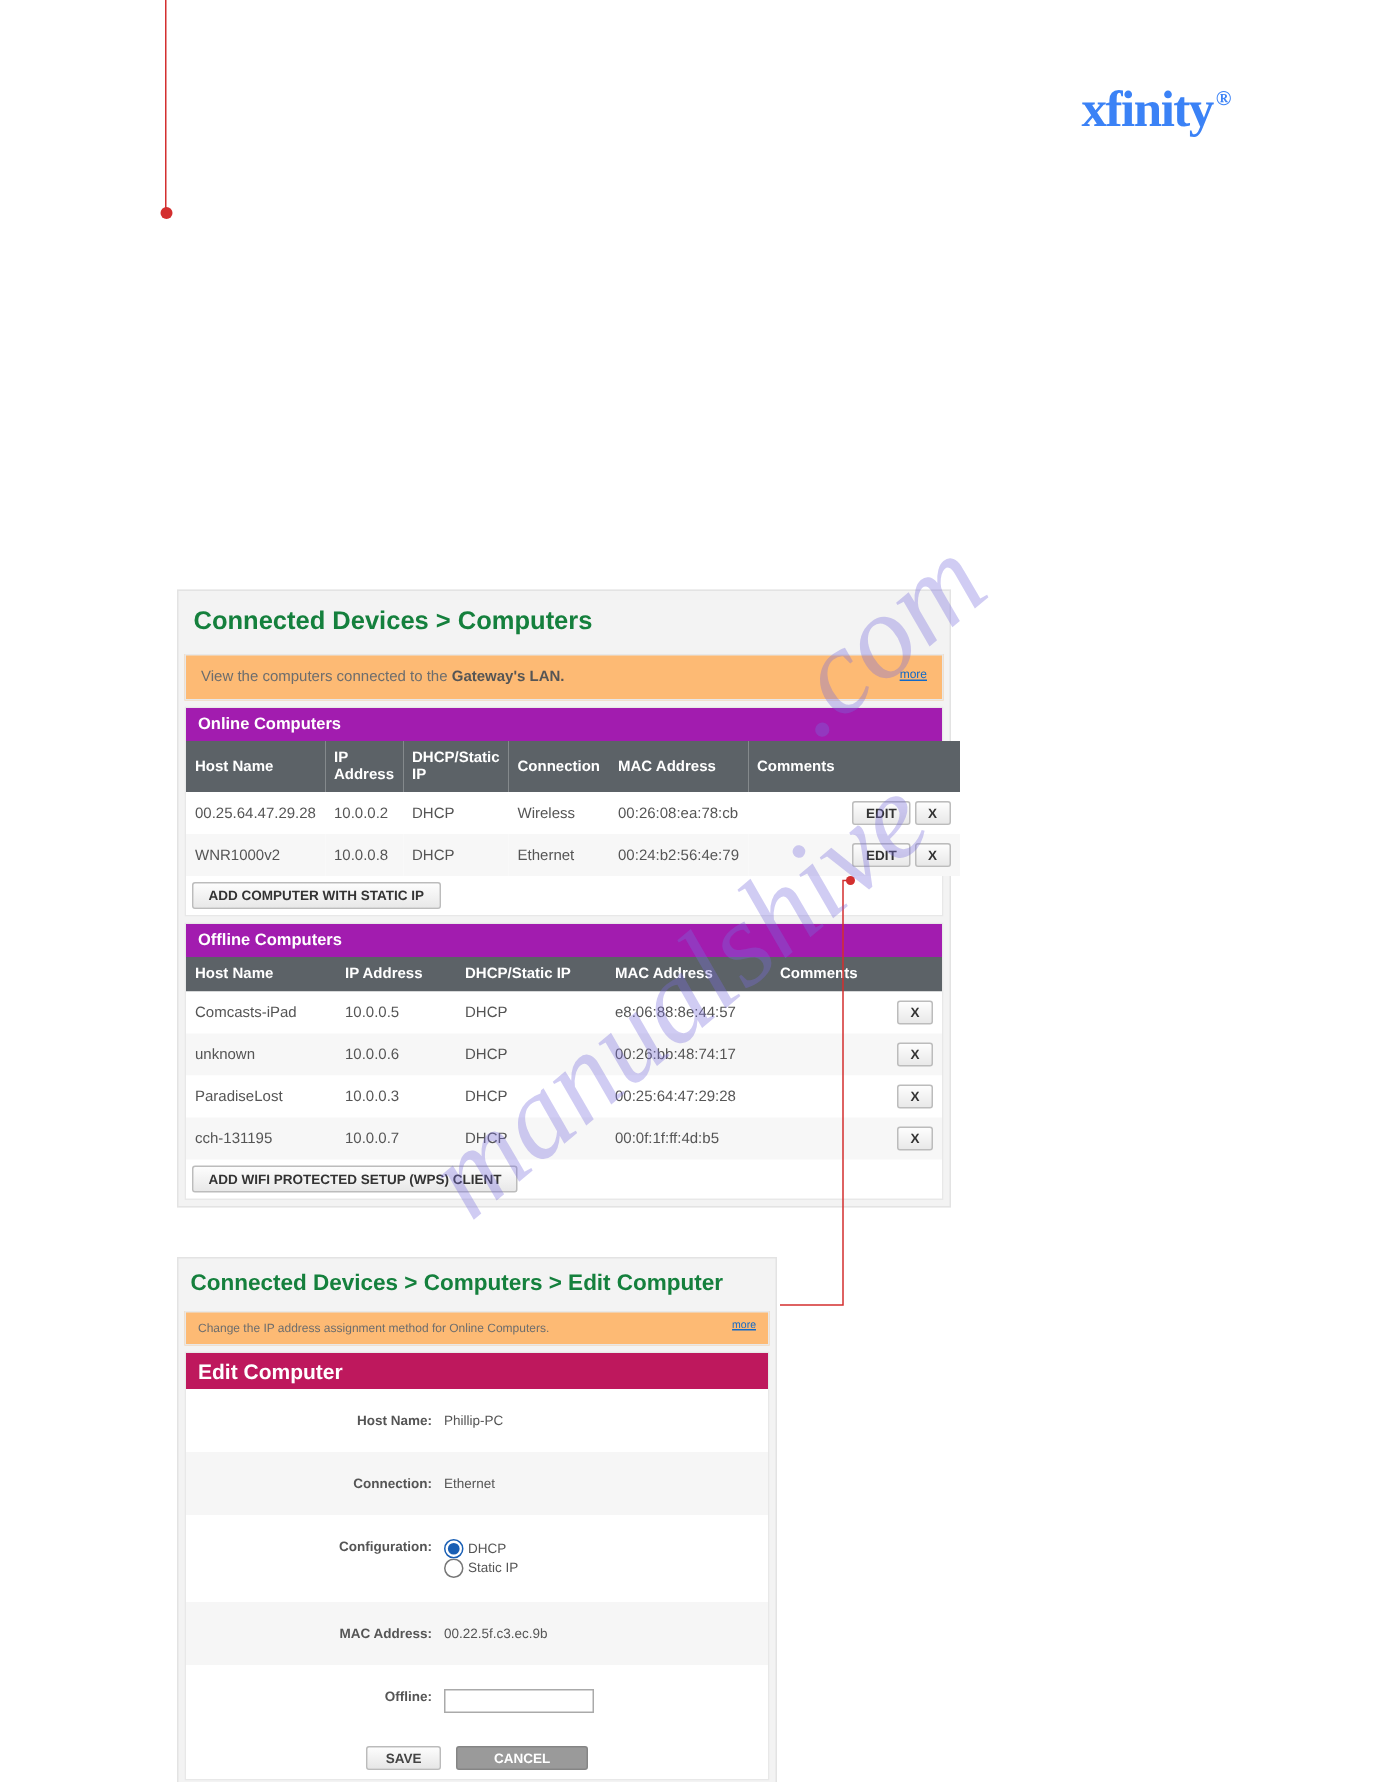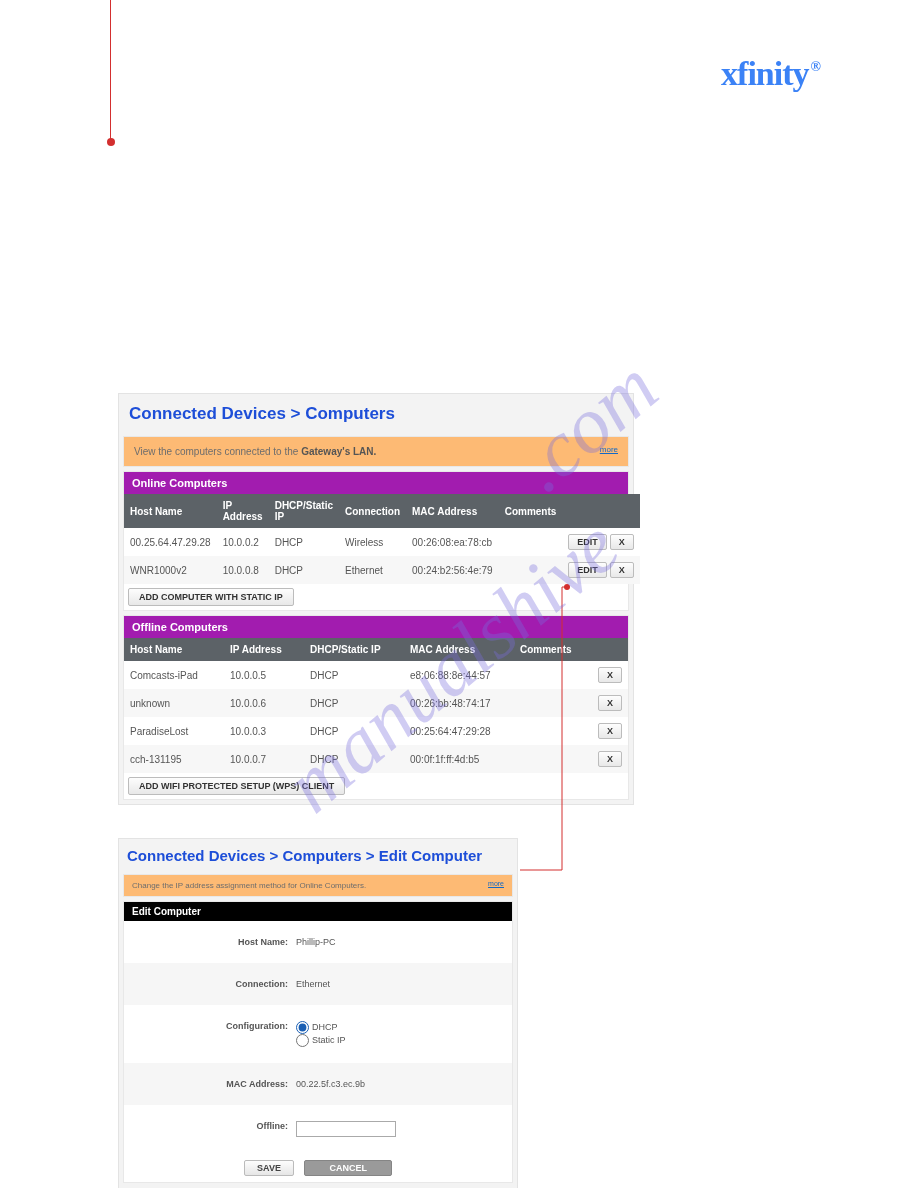--- a/index.html
+++ b/index.html
@@ -58,21 +58,21 @@
     position: absolute;
     left: 118px;
     top: 393px;
     width: 516px;
     background: #f3f3f3;
     border: 1px solid #e3e3e3;
   }
   .panel-title {
     font-size: 17px;
     font-weight: bold;
-    color: #1d4ed8;
+    color: #15803d;
     padding: 10px 10px 12px 10px;
   }
   .info-strip {
     margin: 0 4px 4px 4px;
     background: #fdba74;
     padding: 9px 10px;
     font-size: 10px;
     color: #6d6d6d;
     position: relative;
     border: 1px solid #e8e8e8;
@@ -151,23 +151,23 @@
   }
   .panel2 .panel-title { font-size: 15px; padding: 8px 8px 10px 8px; }
   .panel2 .info-strip { font-size: 8px; padding: 6px 8px; }
   .panel2 .info-strip .more { font-size: 7px; top:5px; right:8px;}
   .form-section {
     margin: 4px 4px 6px 4px;
     background: #fff;
     border: 1px solid #e8e8e8;
   }
   .form-header {
-    background: #000000;
+    background: #be185d;
     color: #fff;
-    font-size: 10px;
+    font-size: 14px;
     font-weight: bold;
     padding: 4px 8px;
   }
   .form-row {
     display: flex;
     font-size: 9px;
     padding: 16px 0;
   }
   .form-row:nth-child(odd).shade { background:#f6f6f6; }
   .form-row .lbl {

